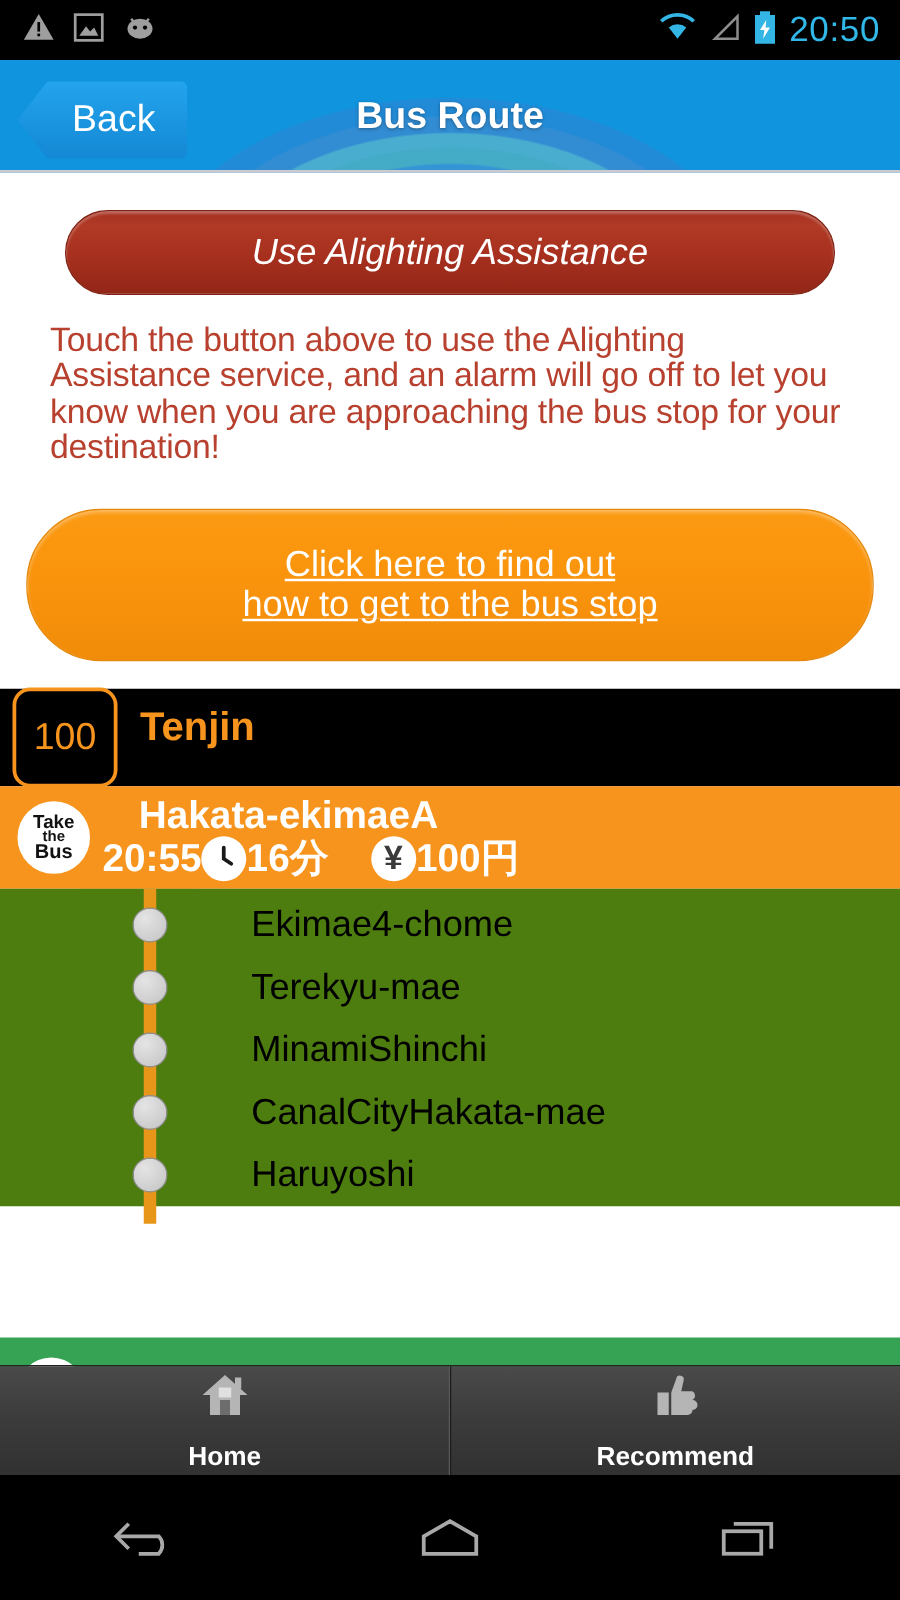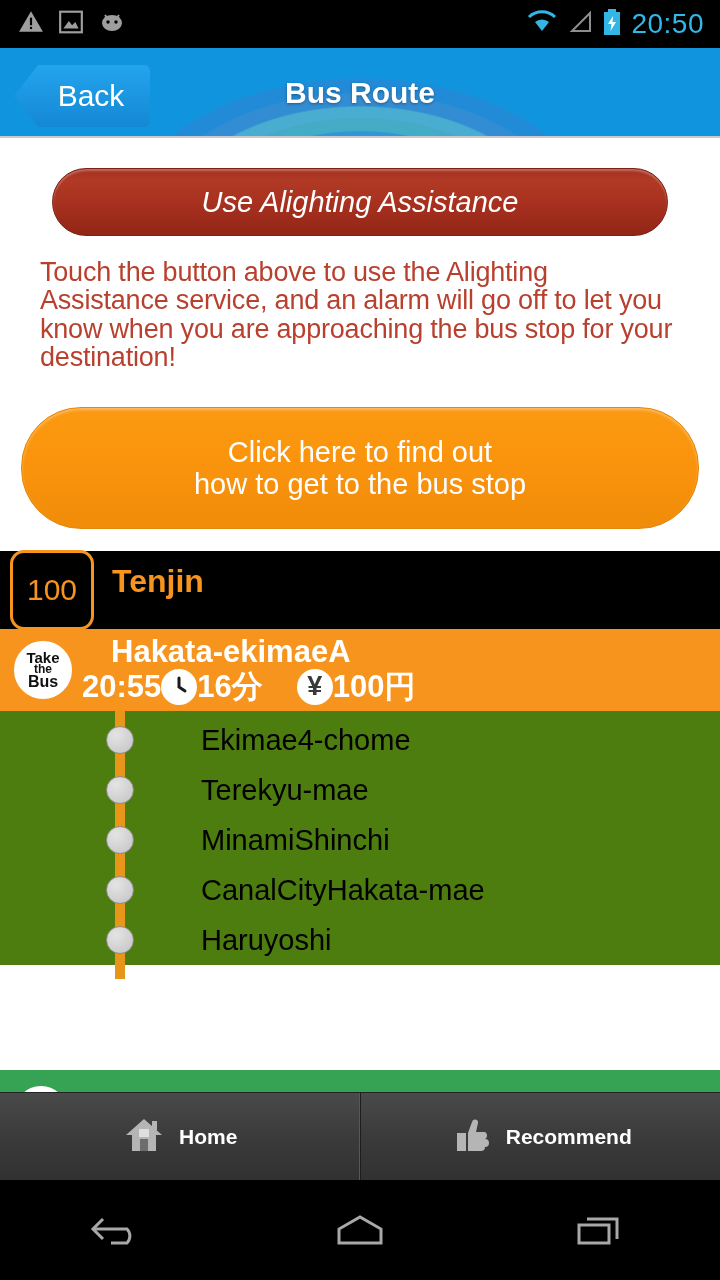--- a/index.html
+++ b/index.html
@@ -88,21 +88,21 @@
 
   #find-stop-button{
     margin:36px auto 0 auto;
     width:678px; height:122px;
     border-radius:60px;
     background:linear-gradient(180deg,#fb9a13 0%,#fb970f 20%,#f9920c 55%,#f08c09 100%);
     border:1px solid #e5870a;
     box-shadow:inset 0 2px 3px rgba(255,255,255,0.35);
     display:flex; flex-direction:column;
     align-items:center; justify-content:center;
-    color:#ffffff; font-size:29px; line-height:1.12;
+    color:#ffffff; font-size:29px; line-height:1.12;text-decoration:underline;
   }
 
   
   #route-head{
     margin-top:22px; width:720px; height:78px;
     background:#000000;
     display:flex; align-items:center;
     padding-left:10px;
   }
   #route-number-badge{
@@ -196,21 +196,21 @@
   }
 
   
   #tab-bar{
     position:absolute; left:0; top:1092px; width:720px; height:88px;
     background:linear-gradient(180deg,#4a4a4a 0%,#3b3b3b 50%,#313131 100%);
     display:flex; align-items:stretch;
     border-top:1px solid #222;
   }
   .tab-item{
-    flex:1; display:flex; 
+    flex:1; display:flex; flex-direction:column;
     align-items:center; justify-content:center;
     border-right:1px solid #1d1d1d;
     box-shadow:inset -1px 0 0 #585858;
     gap:13px;
   }
   .tab-item:last-child{ border-right:none; box-shadow:none; }
   .tab-label{ color:#ffffff; font-size:21px; font-weight:bold; }
 
   
   #nav-bar{

